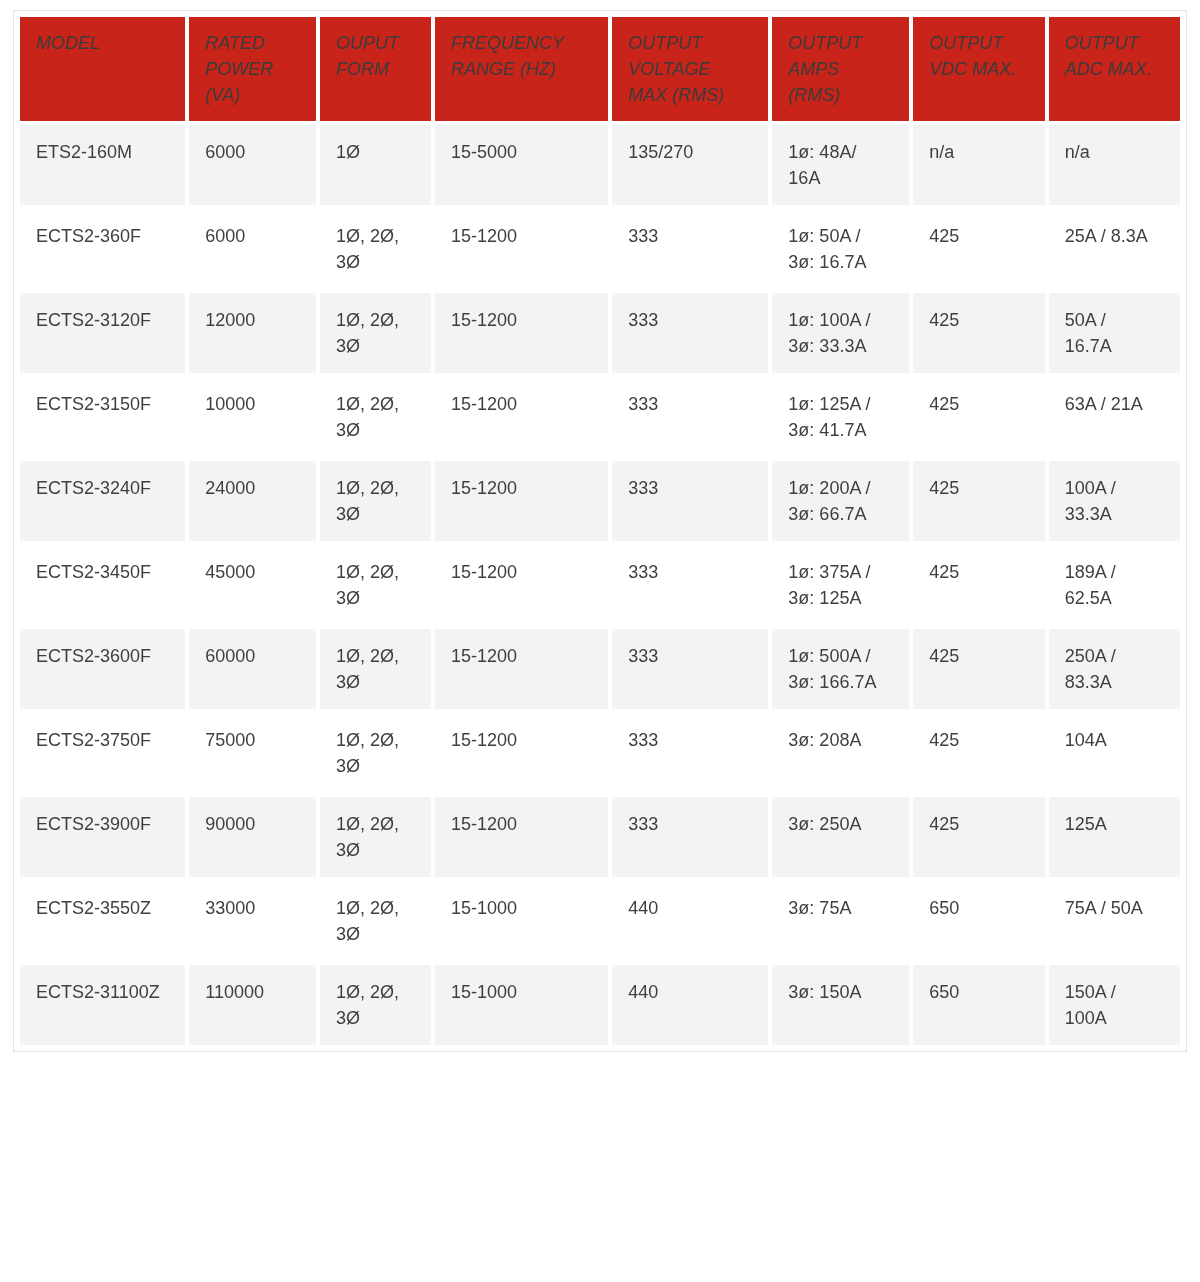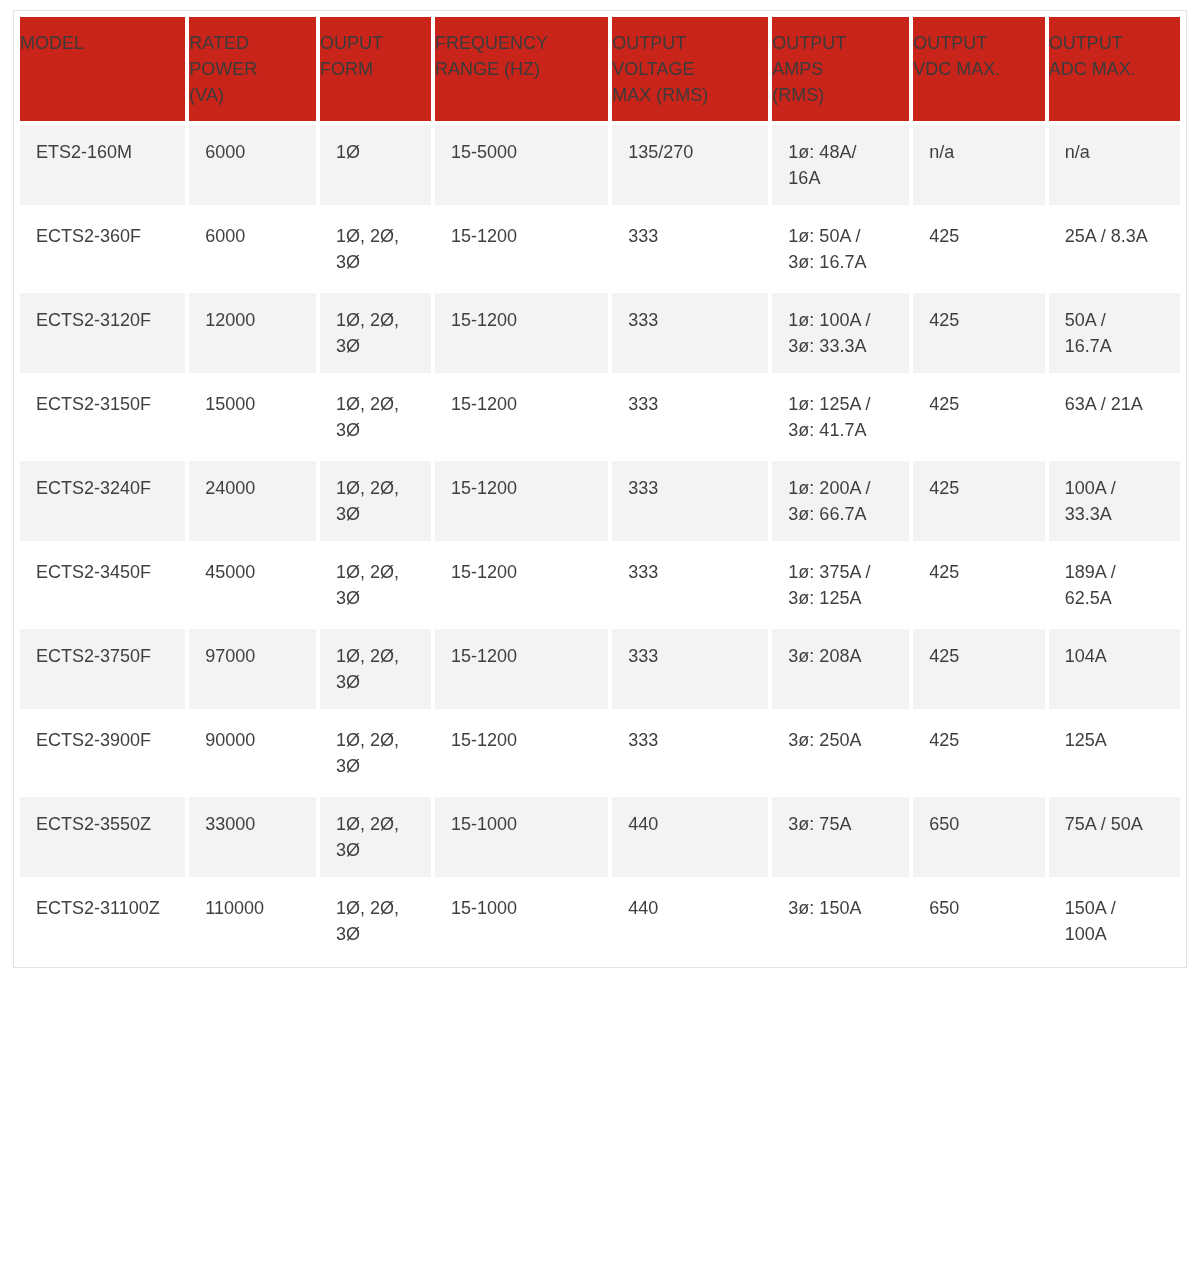--- a/index.html
+++ b/index.html
@@ -35,23 +35,24 @@
     table-layout:fixed;
   }
   table.spec-table th{
     background:var(--header-bg);
     color:var(--header-text);
     font-size:18px;
     line-height:26px;
     font-weight:normal;
     text-align:left;
     vertical-align:top;
-    padding:13px 0;
+    padding:13px 16px;
     height:104px;
     white-space:pre-line;
+    font-style:italic;
   }
   table.spec-table td{
     color:var(--body-text);
     font-size:18px;
     line-height:26px;
     text-align:left;
     vertical-align:top;
     padding:14px 16px;
     height:77px;
     white-space:pre-line;
@@ -137,21 +138,21 @@
             <td>15-1200</td>
             <td>333</td>
             <td>1ø: 100A /
 3ø: 33.3A</td>
             <td>425</td>
             <td>50A /
 16.7A</td>
           </tr>
           <tr>
             <td>ECTS2-3150F</td>
-            <td>15000</td>
+            <td>10000</td>
             <td>1Ø, 2Ø,
 3Ø</td>
             <td>15-1200</td>
             <td>333</td>
             <td>1ø: 125A /
 3ø: 41.7A</td>
             <td>425</td>
             <td>63A / 21A</td>
           </tr>
           <tr>
@@ -174,22 +175,35 @@
 3Ø</td>
             <td>15-1200</td>
             <td>333</td>
             <td>1ø: 375A /
 3ø: 125A</td>
             <td>425</td>
             <td>189A /
 62.5A</td>
           </tr>
           <tr>
+            <td>ECTS2-3600F</td>
+            <td>60000</td>
+            <td>1Ø, 2Ø,
+3Ø</td>
+            <td>15-1200</td>
+            <td>333</td>
+            <td>1ø: 500A /
+3ø: 166.7A</td>
+            <td>425</td>
+            <td>250A /
+83.3A</td>
+          </tr>
+          <tr>
             <td>ECTS2-3750F</td>
-            <td>97000</td>
+            <td>75000</td>
             <td>1Ø, 2Ø,
 3Ø</td>
             <td>15-1200</td>
             <td>333</td>
             <td>3ø: 208A</td>
             <td>425</td>
             <td>104A</td>
           </tr>
           <tr>
             <td>ECTS2-3900F</td>

